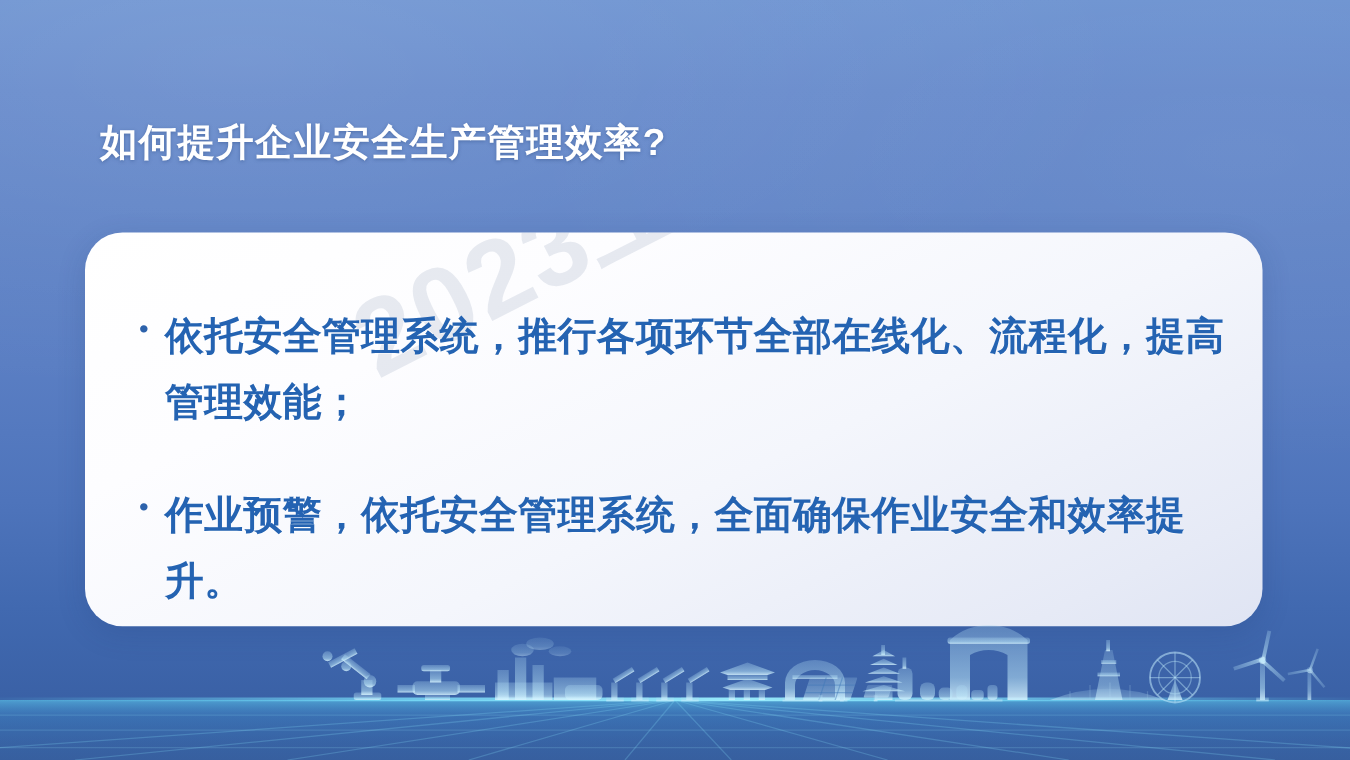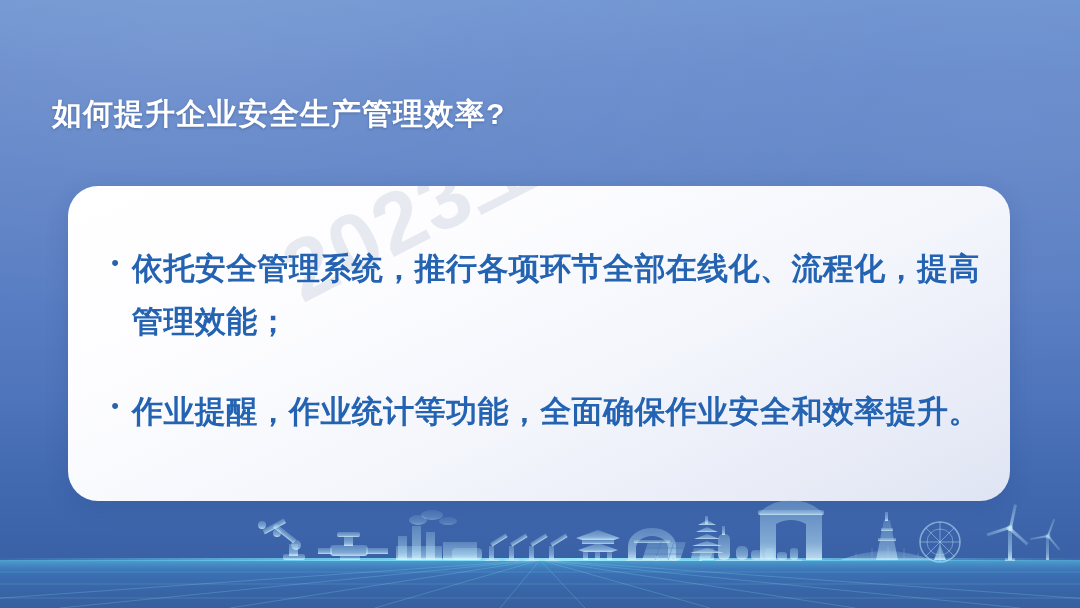--- a/index.html
+++ b/index.html
@@ -29,21 +29,21 @@
     inset: 0;
     background:
       radial-gradient(120% 80% at 18% 8%, rgba(255,255,255,0.10) 0%, rgba(255,255,255,0.0) 55%),
       radial-gradient(90% 70% at 92% 20%, rgba(255,255,255,0.06) 0%, rgba(255,255,255,0.0) 60%);
     pointer-events: none;
   }
 
   
   .title {
     position: absolute;
-    left: 52px;
+    left: 80px;
     top: 94px;
     font-size: 30px;
     font-weight: 700;
     color: #ffffff;
     letter-spacing: 1px;
     white-space: nowrap;
     text-shadow: 0 1px 3px rgba(20,50,100,0.35);
   }
 
   
@@ -147,21 +147,21 @@
         <div class="bullet-row">
           <div class="bullet-dot">•</div>
           <div class="bullet-text">
             <div>依托安全管理系统，推行各项环节全部在线化、流程化，提高管理效能；</div>
           </div>
         </div>
 
         <div class="bullet-row">
           <div class="bullet-dot">•</div>
           <div class="bullet-text">
-            <div>作业提醒，作业统计等功能，全面确保作业安全和效率提升。</div>
+            <div>作业预警，依托安全管理系统，全面确保作业安全和效率提升。</div>
           </div>
         </div>
 
       </div>
     </div>
   </div>
 
   <svg class="scene" viewBox="0 0 1080 110" preserveAspectRatio="none">
     <defs>
       <linearGradient id="bldg" x1="0" y1="0" x2="0" y2="1">

